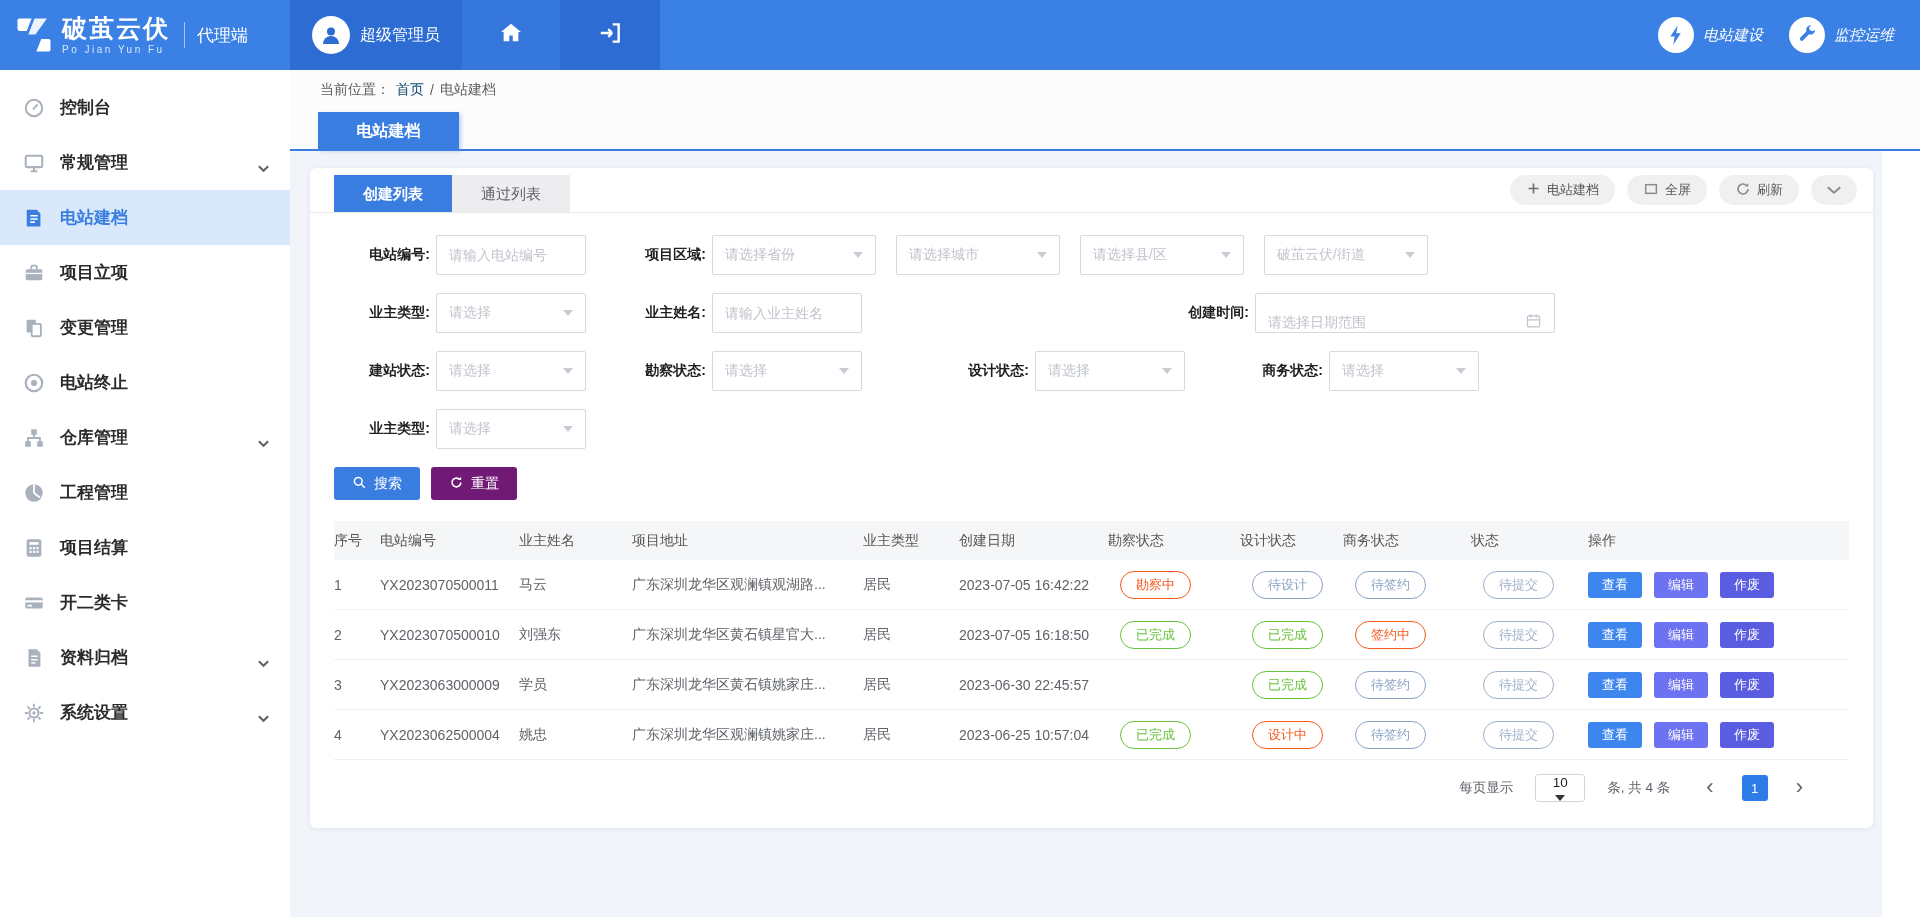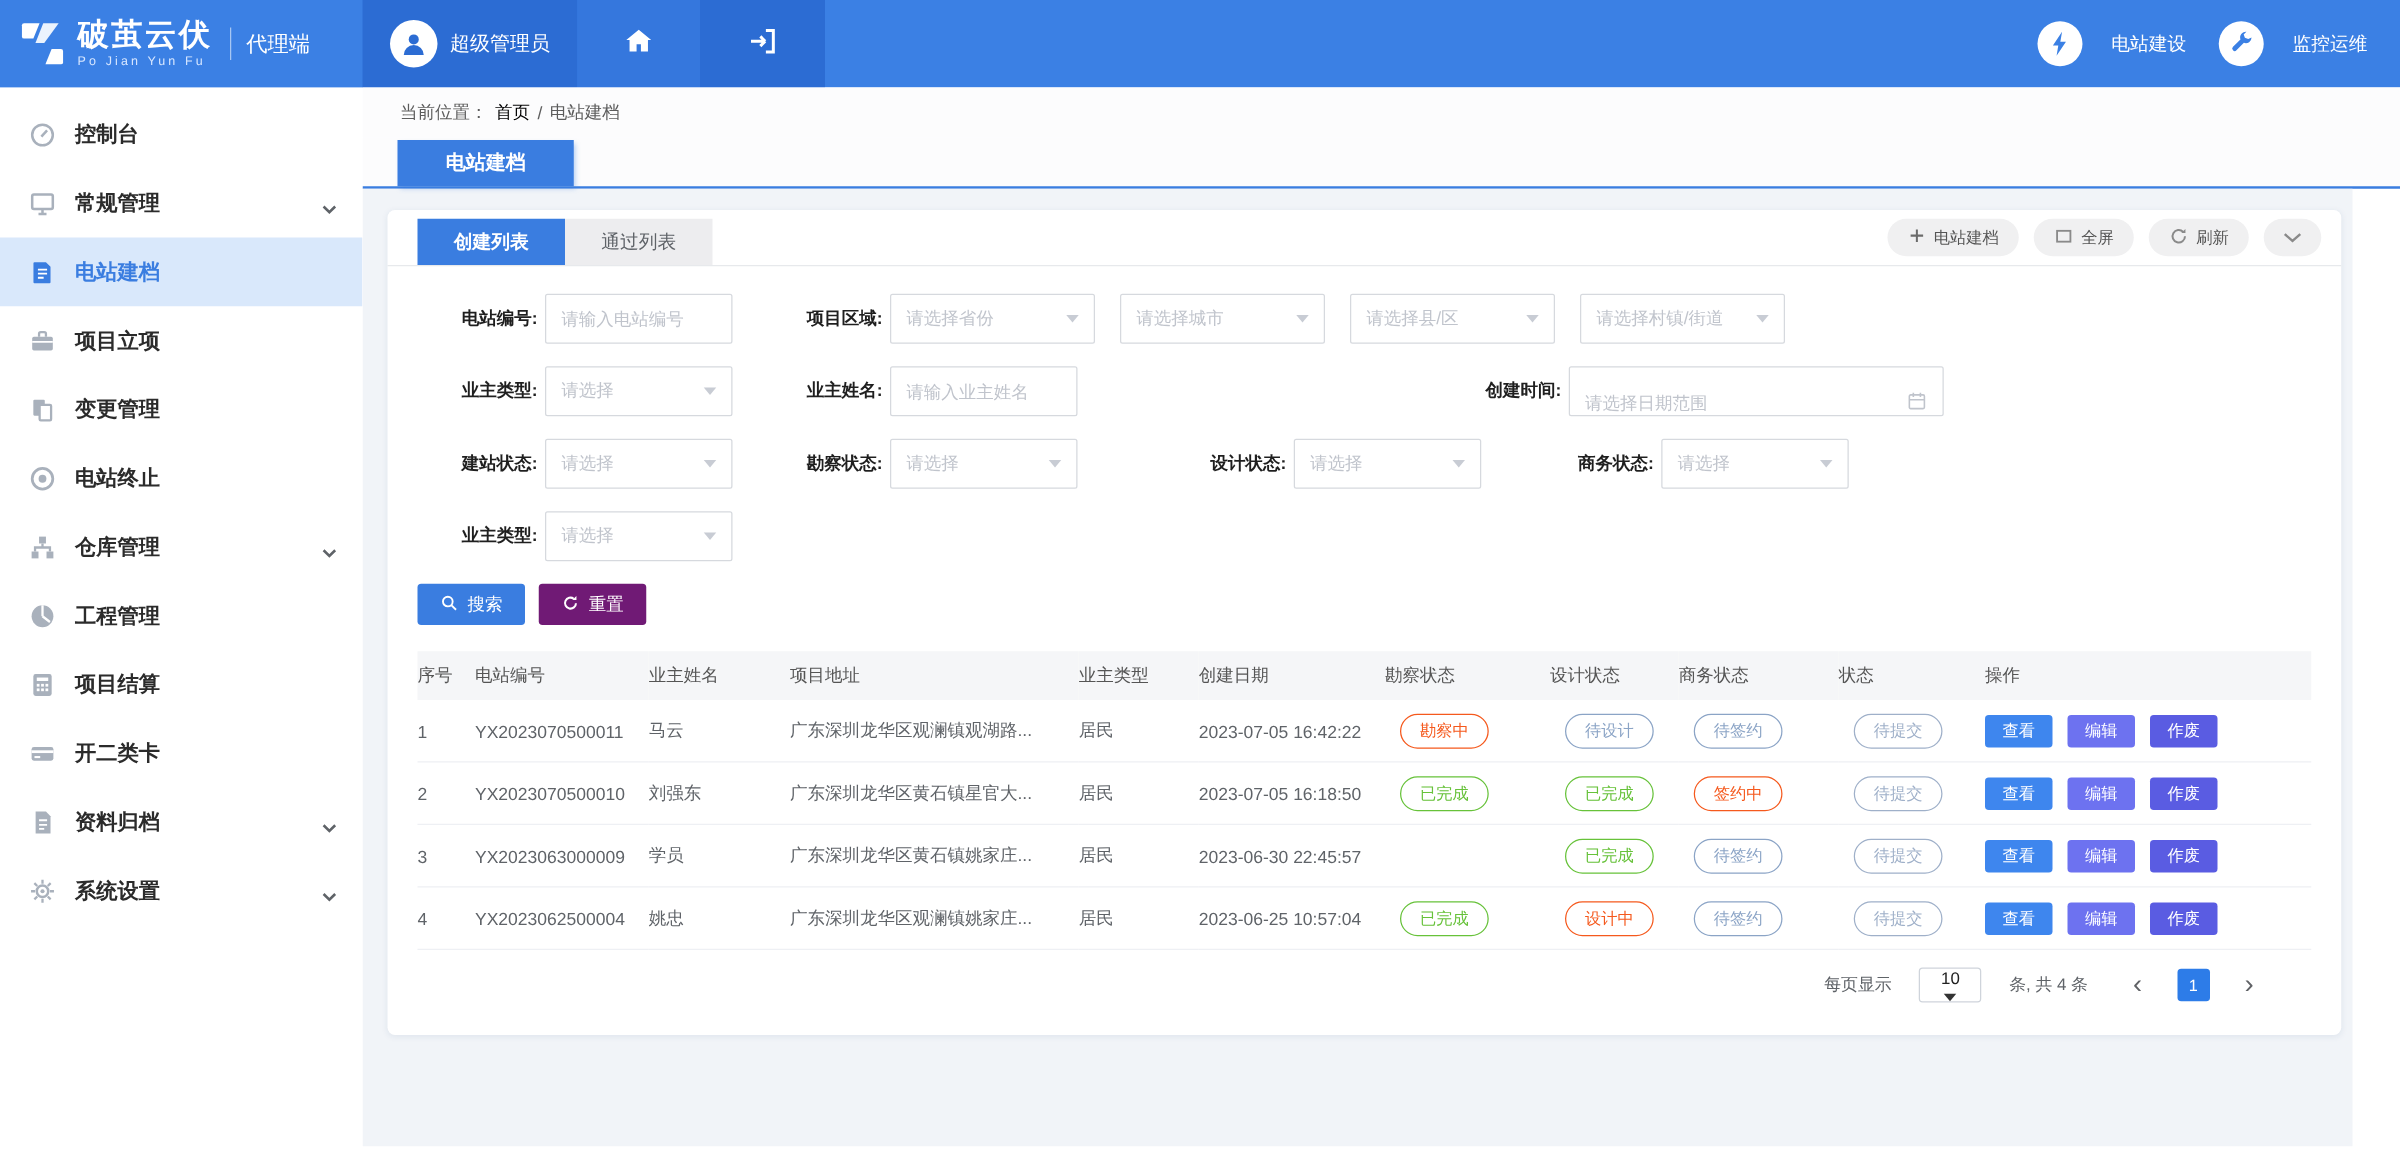--- a/index.html
+++ b/index.html
@@ -16,37 +16,37 @@
   .brand-sub{color:#d7e6ff;font-size:10px;letter-spacing:2.5px;margin-top:4px;}
   .brand-divider{width:1px;height:26px;background:rgba(255,255,255,.55);margin:0 12px 0 14px;}
   .brand-portal{color:#fff;font-size:17px;}
   .seg{display:flex;align-items:center;justify-content:center;cursor:pointer;}
   .seg-user{width:172px;background:#2c6cd3;gap:10px;font-family:Liberation Serif, serif;}
   .avatar{width:38px;height:38px;border-radius:50%;background:#fff;display:flex;align-items:center;justify-content:center;}
   .user-name{color:#fff;font-size:16px;}
   .seg-home{width:98px;background:#3577dd;}
   .seg-exit{width:100px;background:#2c6cd3;}
   .tb-spacer{flex:1;}
-  .quick{display:flex;align-items:center;gap:23px;margin-right:26px;cursor:pointer;}
+  .quick{display:flex;align-items:center;gap:9px;margin-right:26px;cursor:pointer;font-style:italic;}
   .qicon{width:36px;height:36px;border-radius:50%;background:#fff;display:flex;align-items:center;justify-content:center;}
   .quick-label{color:#fff;font-size:15px;}
 
   
   .sidebar{position:absolute;left:0;top:70px;bottom:0;width:290px;background:#fff;padding-top:10px;box-sizing:border-box;}
   .side-item{height:55px;display:flex;align-items:center;padding-left:22px;position:relative;cursor:pointer;}
   .s-icon{width:24px;height:24px;flex:none;color:#a9b1bc;display:flex;align-items:center;justify-content:center;}
   .s-label{margin-left:14px;font-size:17px;font-weight:700;color:#2b2b2b;}
   .side-item.active{background:#d9e8fb;}
   .side-item.active .s-label,.side-item.active .s-icon{color:#3a7de0;}
   .s-chev{position:absolute;right:20px;top:50%;margin-top:-4px;}
 
   
   .main{position:absolute;left:290px;top:70px;right:0;bottom:0;background:#fff;overflow:hidden;}
   .crumb-row{height:40px;display:flex;align-items:center;padding-left:30px;background:#fcfcfd;font-size:14px;color:#5c5c5c;gap:6px;}
-  .crumb-row a{color:#000000;text-decoration:none;cursor:pointer;}
+  .crumb-row a{color:#0c4a6e;text-decoration:none;cursor:pointer;}
   .tab-row{height:39px;background:#fcfcfd;border-bottom:2px solid #3a7de0;display:flex;align-items:flex-end;padding-left:28px;}
   .page-tab{width:141px;height:37px;line-height:37px;text-align:center;background:#3a7de0;color:#fff;font-size:16px;font-weight:700;cursor:pointer;box-shadow:2px 2px 4px rgba(58,125,224,.35);}
   .content{width:1592px;height:766px;background:#f1f4f8;padding-top:17px;box-sizing:border-box;}
   .card{margin-left:20px;width:1563px;height:660px;background:#fff;border-radius:6px;box-shadow:0 1px 5px rgba(30,60,110,.08);box-sizing:border-box;}
 
   
   .card-head{height:45px;box-sizing:border-box;border-bottom:1px solid #e7e9ec;display:flex;align-items:flex-end;padding:0 16px 0 24px;}
   .ctab{width:118px;height:37px;line-height:37px;text-align:center;font-size:15px;cursor:pointer;}
   .ctab.active{background:#3a7de0;color:#fff;font-weight:700;}
   .ctab.inactive{background:#ededef;color:#5f6368;}
@@ -373,21 +373,21 @@
               </div>
             <div class="fctl fselect w164 sgap">
                 <span class="ph">请选择城市</span>
                 <i class="caret"></i>
               </div>
             <div class="fctl fselect w164 sgap">
                 <span class="ph">请选择县/区</span>
                 <i class="caret"></i>
               </div>
             <div class="fctl fselect w164 sgap">
-                <span class="ph">请选择村镇/街道</span>
+                <span class="ph">破茧云伏/街道</span>
                 <i class="caret"></i>
               </div>
           </div>
 
           <div class="frow">
             <label class="flabel">业主类型:</label>
             <div class="fctl fselect w150">
                 <span class="ph">请选择</span>
                 <i class="caret"></i>
               </div>

